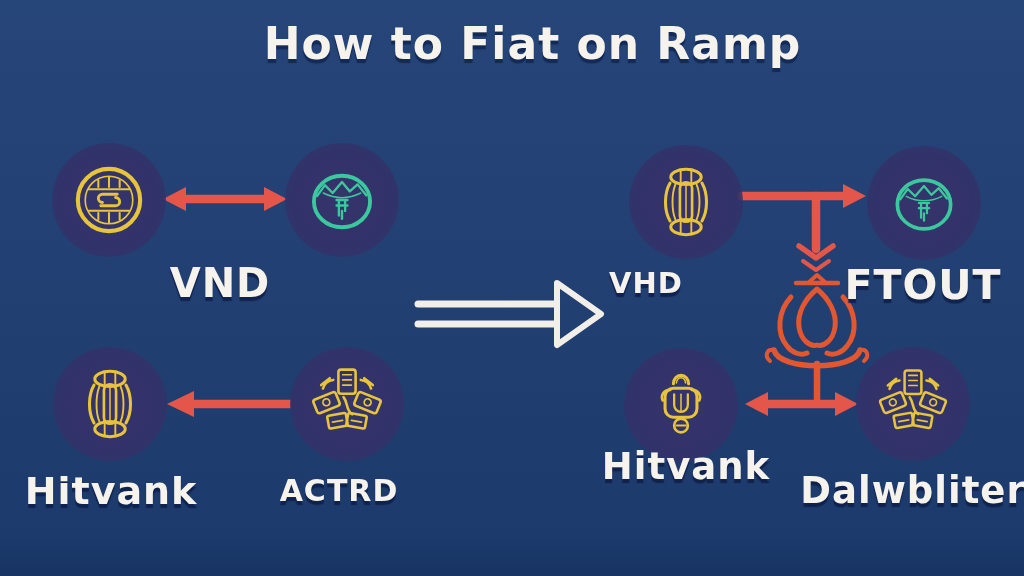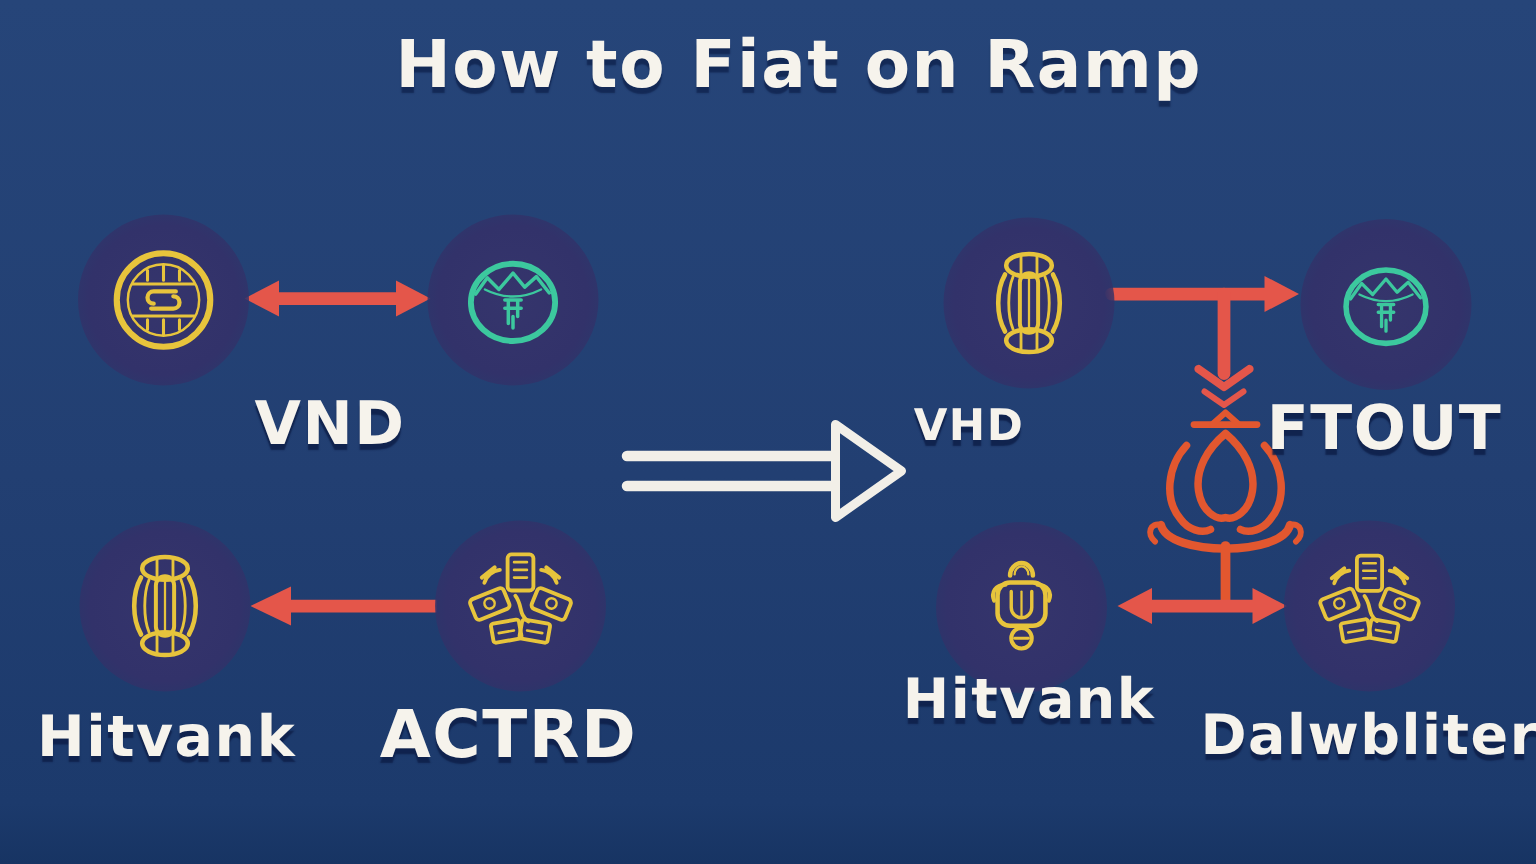--- a/index.html
+++ b/index.html
@@ -186,19 +186,19 @@
       </svg>
   </div>
   <div class="disc" style="left:913px;top:404px">
     <svg width="84" height="84" viewBox="0 0 100 100">
         <use href="#sym-cash"></use>
       </svg>
   </div>
 
   <div class="lbl" style="left:220px;top:283px;font-size:40px">VND</div>
   <div class="lbl" style="left:111px;top:491px;font-size:38px">Hitvank</div>
-  <div class="lbl" style="left:339px;top:490px;font-size:44px">ACTRD</div>
+  <div class="lbl" style="left:339px;top:490px;font-size:30px">ACTRD</div>
   <div class="lbl" style="left:646px;top:283px;font-size:29px">VHD</div>
   <div class="lbl" style="left:923px;top:285px;font-size:41px">FTOUT</div>
   <div class="lbl" style="left:686px;top:466px;font-size:37px">Hitvank</div>
   <div class="lbl" style="left:913px;top:490px;font-size:37px">Dalwbliter</div>
 
 </div>
 
 </body></html>

